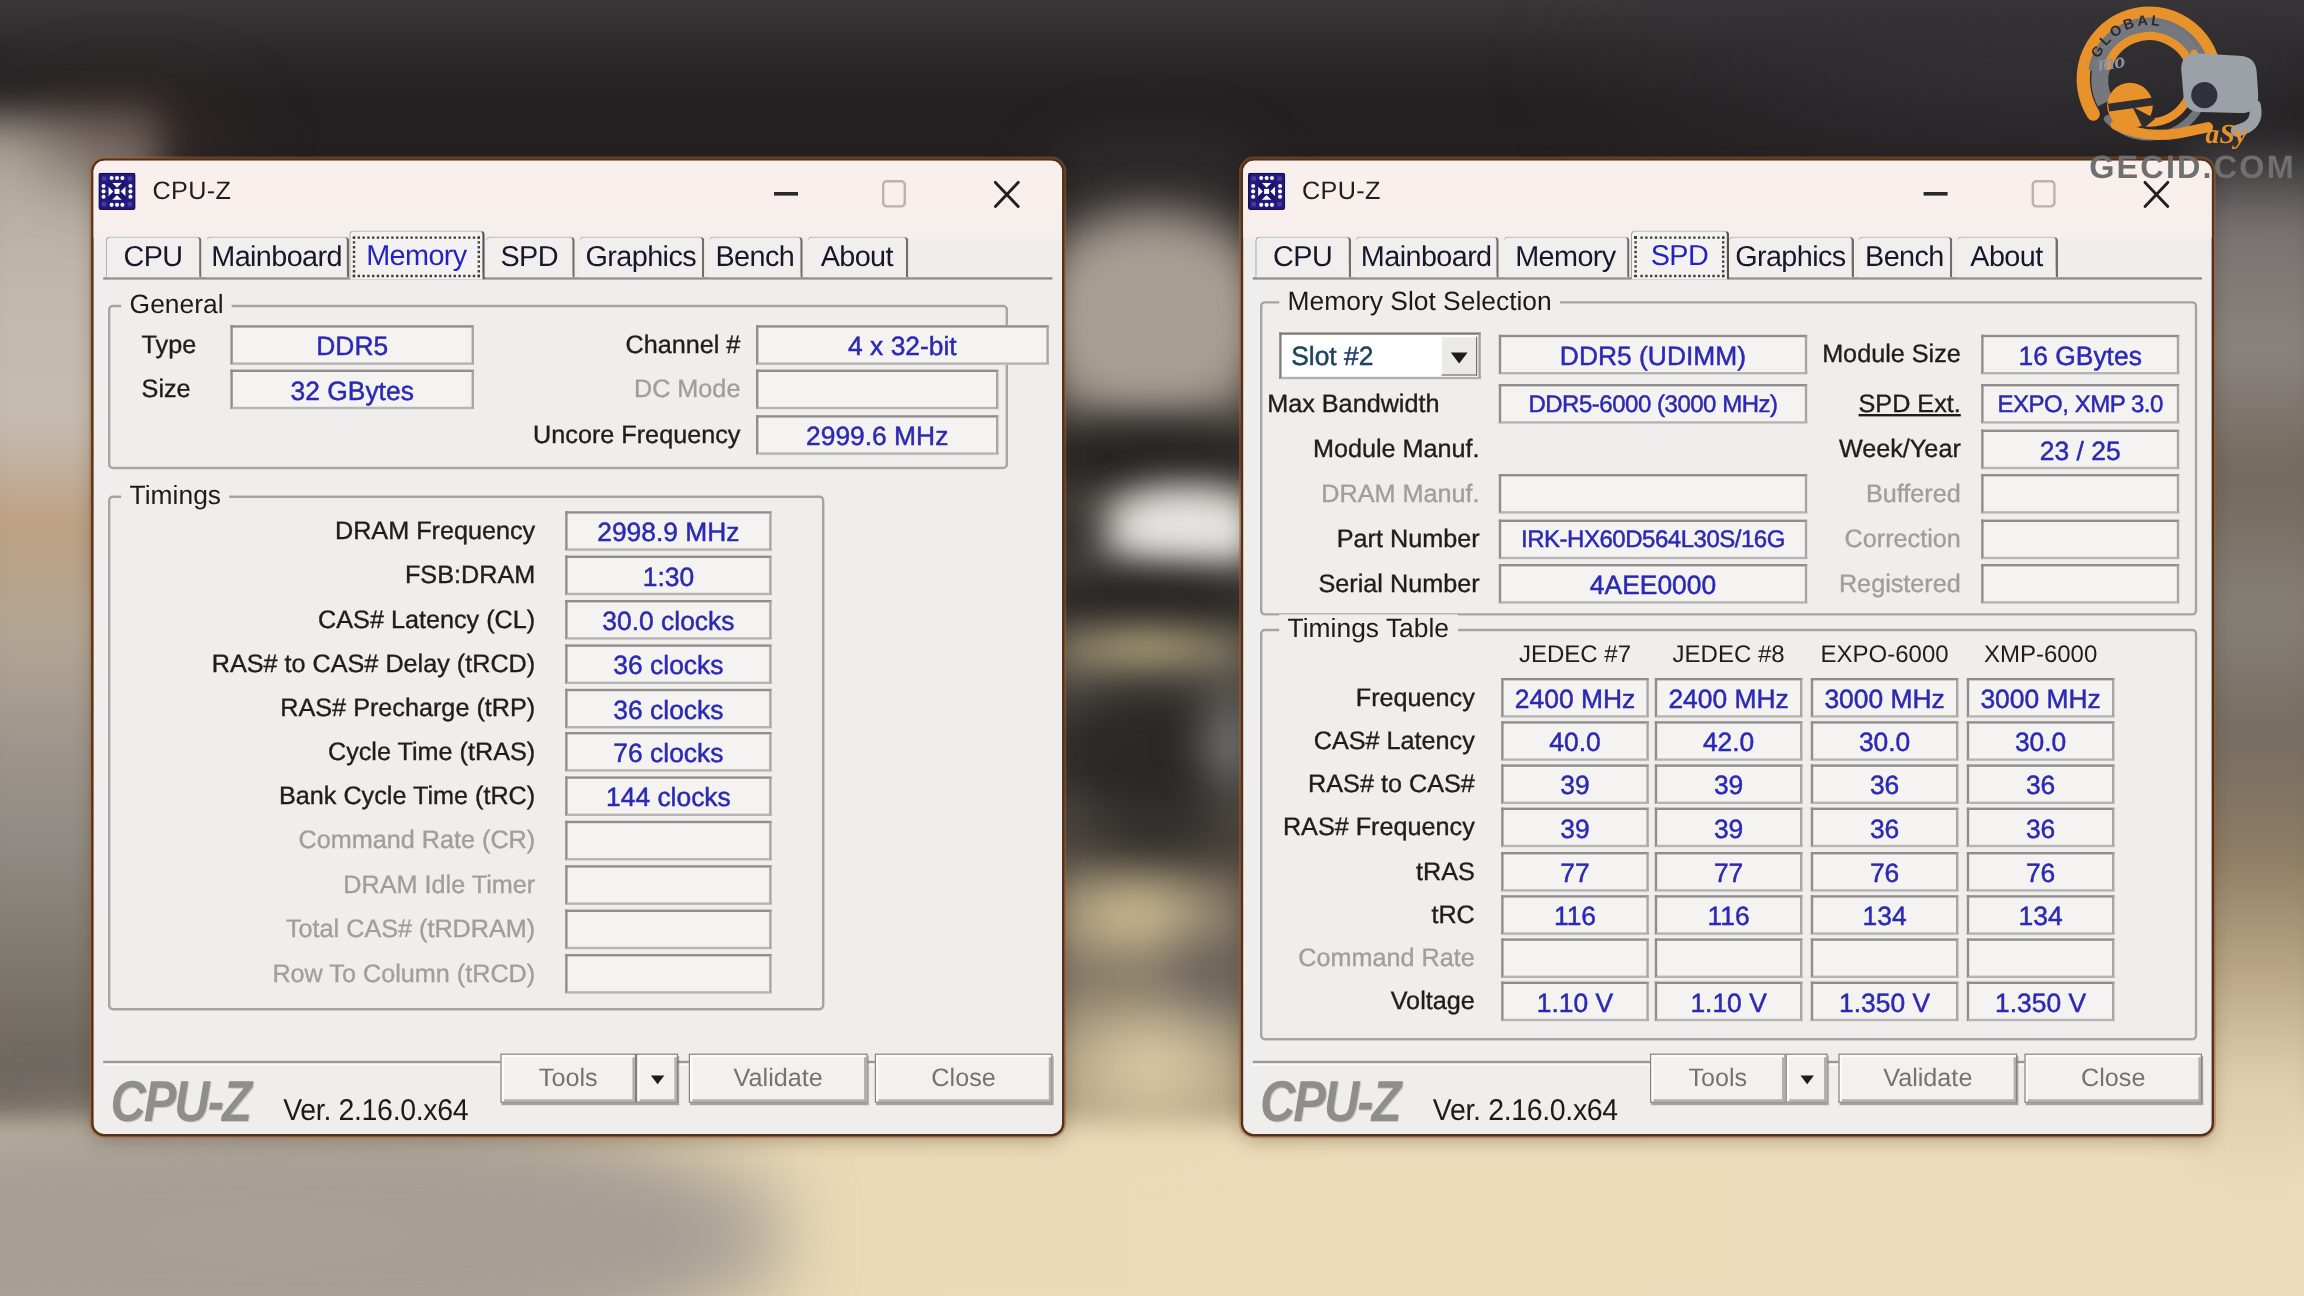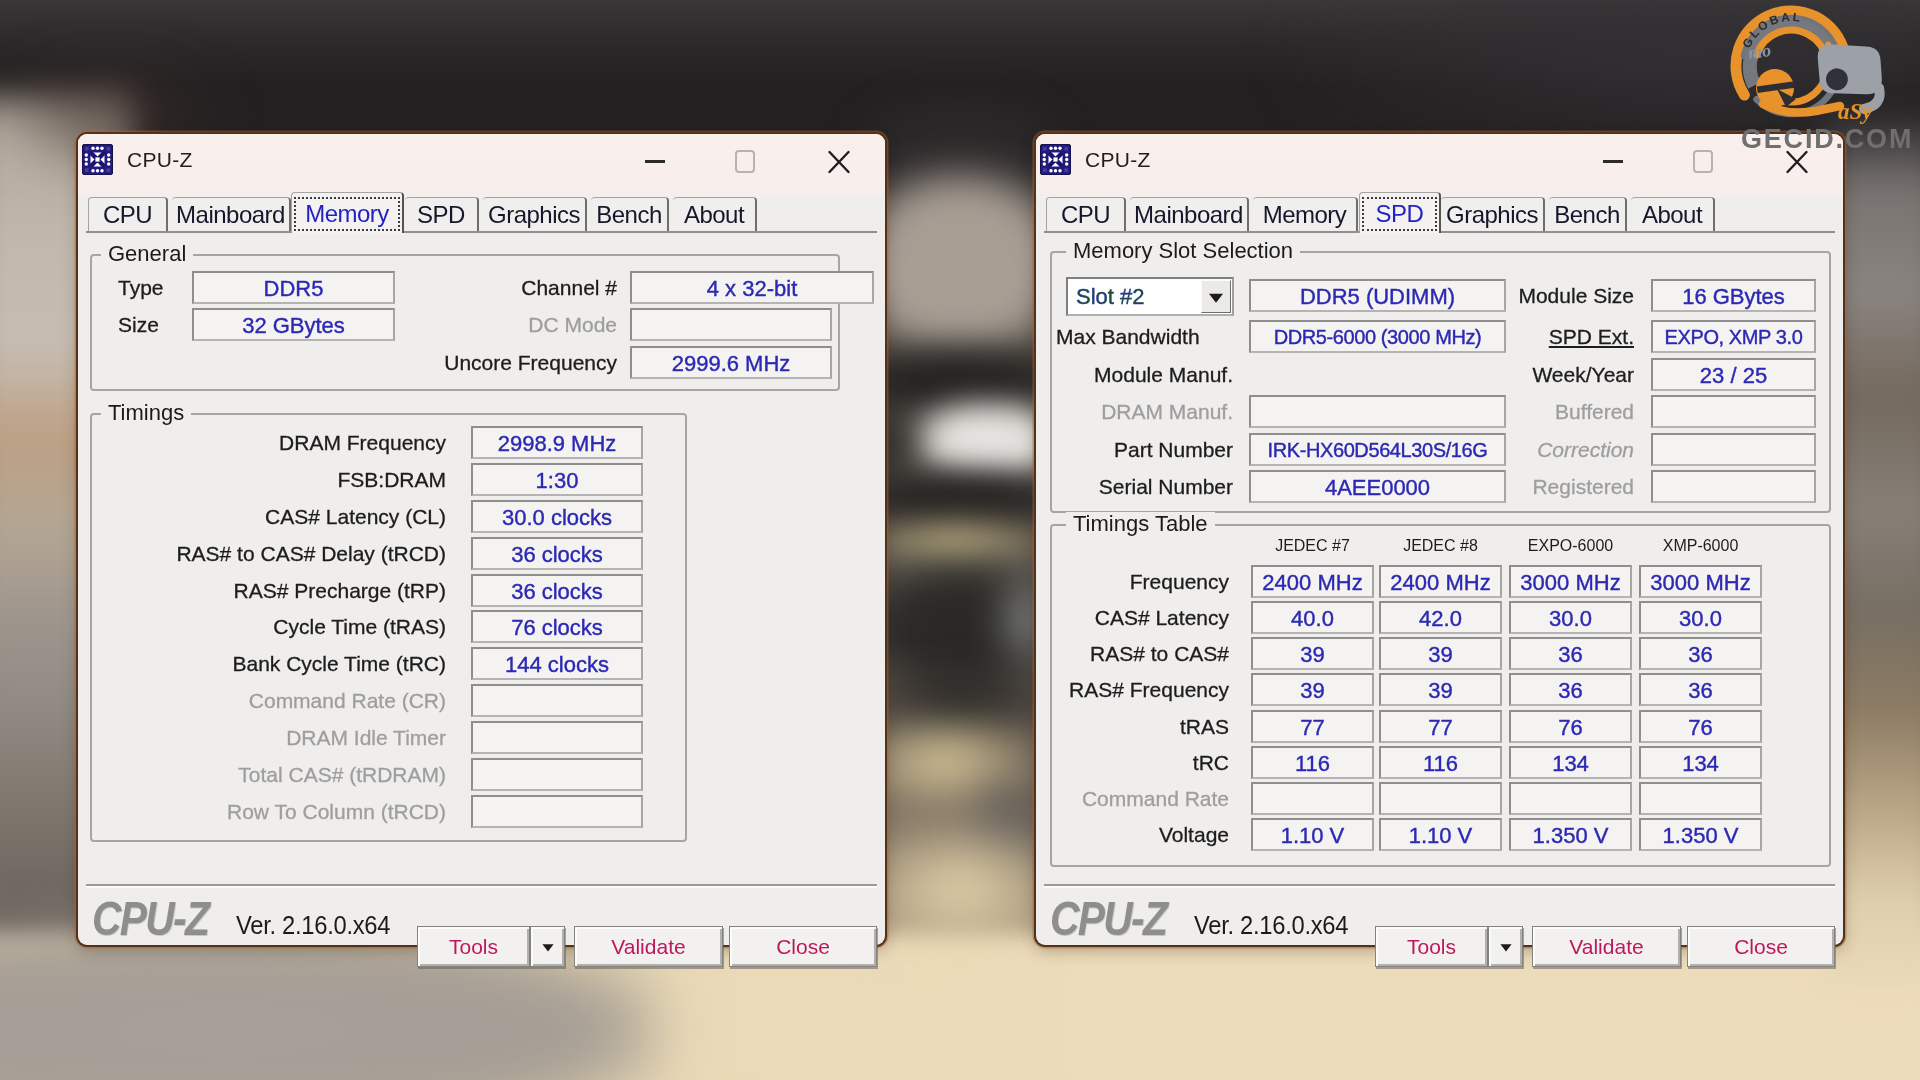--- a/index.html
+++ b/index.html
@@ -27,33 +27,33 @@
 .tsel-t { color:#2323c4; position:relative; z-index:2; }
 .tfocus { position:absolute; left:2px; top:4px; right:2px; bottom:2px; border:2px dotted #3c3c3c; }
 .grp { position:absolute; border:2px solid #a7a5a3; border-radius:4px; }
 .grplbl { position:absolute; font-size:22px; color:#1b1b1b; background:#f0eeec; padding:0 7px; z-index:2; height:24px; line-height:24px; }
 .lbl { position:absolute; font-size:21px; color:#1d1d1d; -webkit-text-stroke:0.3px #1d1d1d; }
 .lbl.gray { color:#9e9e9e; -webkit-text-stroke:0.3px #9e9e9e; }
 .fld { position:absolute; background:#f4f3f1; border:2px solid; border-color:#8e8e8e #a6a6a4 #b6b4b2 #8e8e8e;
   text-align:center; font-size:22px; color:#2b29b4; -webkit-text-stroke:0.4px #2b29b4; overflow:hidden; }
 .fld span { white-space:nowrap; }
 .fld.fsm { font-size:20px; letter-spacing:-0.4px; }
-.thead { position:absolute; font-size:16px; color:#1d1d1d; text-align:center; height:24px; line-height:24px; }
+.thead { position:absolute; font-size:20px; color:#1d1d1d; text-align:center; height:24px; line-height:24px; }
 .combo { position:absolute; background:#fff; border:2px solid; border-color:#7f7f7f #a0a0a0 #b0b0b0 #7f7f7f; }
 .cval { position:absolute; left:8px; top:2px; font-size:22px; color:#14532d; -webkit-text-stroke:0.4px #2b29b4; line-height:32px; }
 .cbtn { position:absolute; right:1px; top:1px; width:30px; height:33px; background:#eceae8;
   border:1.6px solid; border-color:#fbfbfa #6e6e6c #6e6e6c #fbfbfa; }
 .tri { position:absolute; left:50%; top:50%; transform:translate(-50%,-35%);
   border-left:7px solid transparent; border-right:7px solid transparent; border-top:9px solid #1c1c1c; width:0; height:0; }
 .sep { position:absolute; left:8px; top:750px; width:791px; height:2px; background:#9c9a98; box-shadow:0 2px 0 #fbfaf9; }
 .cpuzlogo { position:absolute; left:14px; top:757px; font-size:48px; font-weight:bold; font-style:italic;
   color:#8e8e8c; transform:scaleX(0.85); transform-origin:left; letter-spacing:-2px;
   text-shadow:1px 1px 0 #c9c9c7; }
 .ver { position:absolute; left:158px; top:777px; font-size:25px; color:#1b1b1b; transform:scaleX(0.95); transform-origin:left; letter-spacing:-0.3px; }
-.btn { position:absolute; top:792px; height:41px; line-height:39px; text-align:center; font-size:21px; color:#be185d;
+.btn { position:absolute; top:744px; height:41px; line-height:39px; text-align:center; font-size:21px; color:#737373;
   background:#f2f1ef; border:1.5px solid #82827f;
   box-shadow:inset 2px 2px 0 #fcfcfb, inset -2px -2px 0 #b2b0ac, 1px 2px 0 rgba(90,88,84,.5); }
 .arrowbtn .tri { transform:translate(-50%,-40%) scale(0.8); }
 .gecid { position:absolute; }
 .gecidtxt { position:absolute; left:1741px; top:124px; width:300px; font-size:27px; font-weight:bold;
   color:#6f6f6f; letter-spacing:1.8px; z-index:10; font-family:"Liberation Sans",sans-serif; }
 </style></head>
 <body>
 <div class="bgbase"></div>
 <div class="blob" style="left:-30px;top:95px;width:160px;height:920px;filter:blur(16px);background:linear-gradient(#8a7f76 0%,#b6ada2 4%,#c3b9ae 18%,#c6bcb0 28%,#bda083 37%,#b3a694 47%,#9e968d 57%,#918b85 66%,#817a70 76%,#6f6861 86%,#665f58 94%,#8b8379 100%);"></div>
@@ -222,21 +222,21 @@
     <div class="fld fsm" style="left:615px;top:186px;width:165px;height:33px;line-height:31px;"><span>EXPO, XMP 3.0</span></div>
     <div class="lbl" style="left:20px;top:224px;width:177px;height:33px;line-height:33px;text-align:right;">Module Manuf.</div>
     <div class="lbl" style="left:420px;top:224px;width:178px;height:33px;line-height:33px;text-align:right;">Week/Year</div>
     <div class="fld " style="left:615px;top:224px;width:165px;height:33px;line-height:31px;"><span>23 / 25</span></div>
     <div class="lbl gray" style="left:20px;top:261px;width:177px;height:33px;line-height:33px;text-align:right;">DRAM Manuf.</div>
     <div class="fld " style="left:213px;top:261px;width:257px;height:33px;line-height:31px;"></div>
     <div class="lbl gray" style="left:420px;top:261px;width:178px;height:33px;line-height:33px;text-align:right;">Buffered</div>
     <div class="fld " style="left:615px;top:261px;width:165px;height:33px;line-height:31px;"></div>
     <div class="lbl" style="left:20px;top:299px;width:177px;height:33px;line-height:33px;text-align:right;">Part Number</div>
     <div class="fld fsm" style="left:213px;top:299px;width:257px;height:33px;line-height:31px;"><span>IRK-HX60D564L30S/16G</span></div>
-    <div class="lbl gray" style="left:420px;top:299px;width:178px;height:33px;line-height:33px;text-align:right;font-style:italic;">Correction</div>
+    <div class="lbl gray" style="left:420px;top:299px;width:178px;height:33px;line-height:33px;text-align:right;">Correction</div>
     <div class="fld " style="left:615px;top:299px;width:165px;height:33px;line-height:31px;"></div>
     <div class="lbl" style="left:20px;top:336px;width:177px;height:33px;line-height:33px;text-align:right;">Serial Number</div>
     <div class="fld " style="left:213px;top:336px;width:257px;height:33px;line-height:31px;"><span>4AEE0000</span></div>
     <div class="lbl gray" style="left:420px;top:336px;width:178px;height:33px;line-height:33px;text-align:right;">Registered</div>
     <div class="fld " style="left:615px;top:336px;width:165px;height:33px;line-height:31px;"></div>
     <div class="grp" style="left:14px;top:390px;width:781px;height:343px;"></div>
     <div class="grplbl" style="left:30px;top:378px;">Timings Table</div>
     <div class="thead" style="left:215px;top:400px;width:123px;">JEDEC #7</div>
     <div class="thead" style="left:343px;top:400px;width:123px;">JEDEC #8</div>
     <div class="thead" style="left:473px;top:400px;width:123px;">EXPO-6000</div>

